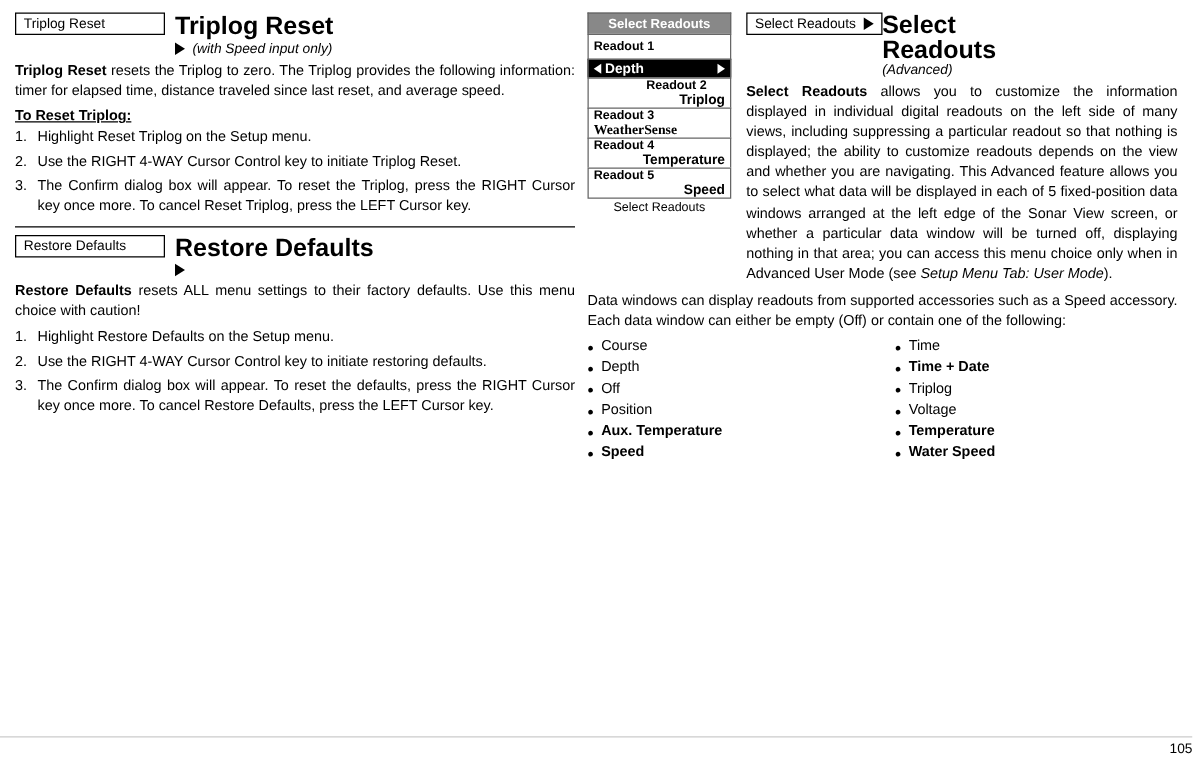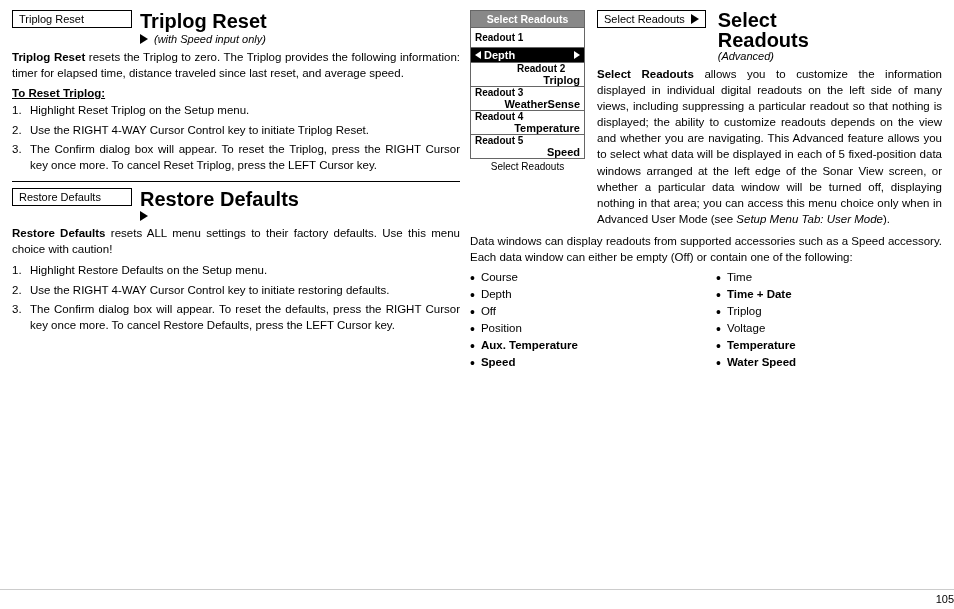--- a/index.html
+++ b/index.html
@@ -214,42 +214,42 @@
             </div>
           </div>
 
           <div style="border:1px solid #666;border-bottom:none;padding:0 4px;">
             <div style="font-size:10px;font-weight:bold;padding-left:42px;">Readout 2</div>
             <div style="font-size:11px;font-weight:bold;text-align:right;">Triplog</div>
           </div>
 
           <div style="border:1px solid #666;border-bottom:none;padding:0 4px;">
             <div style="font-size:10px;font-weight:bold;">Readout 3</div>
-            <div style="font-size:11px;font-weight:bold;text-align:right;">WeatherSense</div>
+            <div style="font-size:11px;font-weight:bold;text-align:left;font-family:Liberation Serif, serif;">WeatherSense</div>
           </div>
 
           <div style="border:1px solid #666;border-bottom:none;padding:0 4px;">
             <div style="font-size:10px;font-weight:bold;">Readout 4</div>
             <div style="font-size:11px;font-weight:bold;text-align:right;">Temperature</div>
           </div>
 
           <div style="border:1px solid #666;padding:0 4px;">
             <div style="font-size:10px;font-weight:bold;">Readout 5</div>
             <div style="font-size:11px;font-weight:bold;text-align:right;">Speed</div>
           </div>
           <div style="font-size:10px;text-align:center;margin-top:2px;">Select Readouts</div>
         </div>
 
         <div style="flex:1;">
           <div style="display:flex;align-items:flex-start;">
             <div style="border:1px solid #000;padding:2px 6px;font-size:11px;display:flex;align-items:center;gap:6px;">
               <span>Select Readouts</span>
               <span style="display:inline-block;width:0;height:0;border-top:5px solid transparent;border-bottom:5px solid transparent;border-left:8px solid #000;"></span>
             </div>
-            <div style="margin-left:12px;">
+            <div style="margin-left:0;">
               <div style="font-size:20px;font-weight:bold;line-height:1.0;">Select</div>
               <div style="font-size:20px;font-weight:bold;line-height:1.0;">Readouts</div>
               <div style="font-style:italic;font-size:11px;">(Advanced)</div>
             </div>
           </div>
 
           <p style="font-size:11.5px;line-height:1.4;text-align:justify;margin-top:4px;">
             <strong>Select Readouts</strong>
             <span> allows you to customize the information displayed in individual digital readouts on the left side of many views, including suppressing a particular readout so that nothing is displayed; the ability to customize readouts depends on the view and whether you are navigating. This Advanced feature allows you to select what data will be displayed in each of 5 fixed-position data windows arranged at the left edge of the Sonar View screen, or whether a particular data window will be turned off, displaying nothing in that area; you can access this menu choice only when in Advanced User Mode (see </span><em>Setup Menu Tab: User Mode</em><span>).</span>
           </p>

